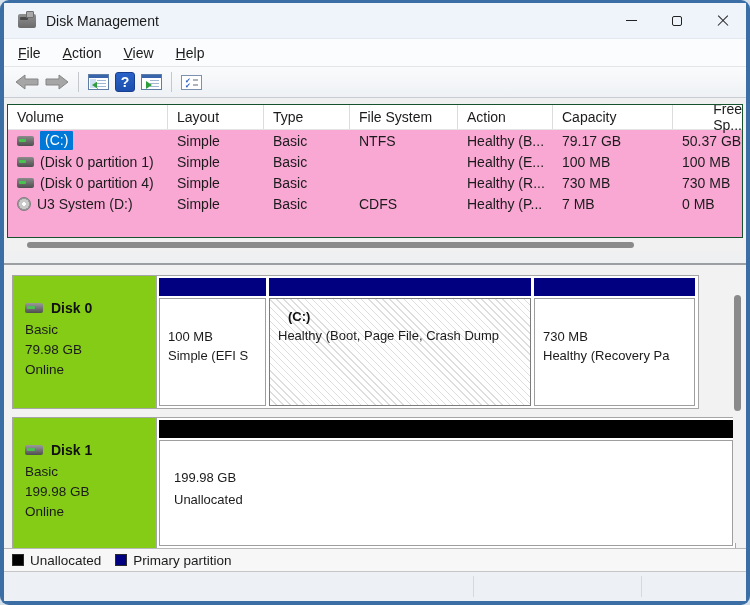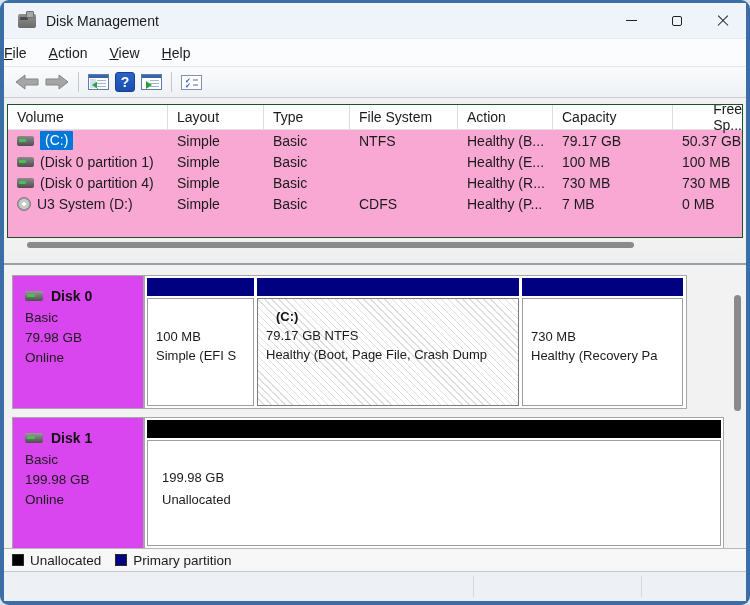--- a/index.html
+++ b/index.html
@@ -17,21 +17,21 @@
   .win-controls{margin-left:auto;display:flex;height:100%;}
   .winbtn{width:46px;height:100%;display:flex;align-items:center;justify-content:center;}
   .glyph-min{width:11px;height:1px;background:#222;}
   .glyph-max{width:10px;height:10px;border:1.2px solid #222;border-radius:2px;}
   .glyph-close{position:relative;width:12px;height:12px;}
   .glyph-close:before,.glyph-close:after{content:"";position:absolute;left:-1px;top:5px;width:14px;height:1.3px;background:#222;}
   .glyph-close:before{transform:rotate(45deg);}
   .glyph-close:after{transform:rotate(-45deg);}
 
   
-  .menubar{position:absolute;left:0;top:36px;width:742px;height:28px;background:#fbfcfd;display:flex;align-items:center;border-bottom:1px solid #e6e6e6;}
+  .menubar{position:absolute;left:0;top:36px;width:742px;height:28px;background:#fbfcfd;display:flex;align-items:center;padding-left:14px;border-bottom:1px solid #e6e6e6;}
   .menu-item{display:inline-block;font-size:14px;color:#1b1b1b;margin-right:22px;}
   .menu-item::first-letter{text-decoration:underline;}
 
   
   .toolbar{position:absolute;left:0;top:64px;width:742px;height:31px;background:linear-gradient(#fafbfc,#eef1f5);display:flex;align-items:center;padding-left:8px;border-bottom:1px solid #c9cdd3;}
   .tbtn{display:flex;align-items:center;justify-content:center;margin:0 3px;}
   .tsep{width:1px;height:20px;background:#c4c8cd;margin:0 6px;}
   .tool-win{width:21px;height:16px;border:1px solid #5d7ca6;background:#fff;position:relative;}
   .tool-win .tbar{height:3px;background:#3764ab;}
   .tool-win .lpane{position:absolute;left:1px;top:4px;bottom:1px;width:6px;background:#cfe0f2;}
@@ -61,21 +61,21 @@
 
   .hscroll{position:absolute;left:3px;top:141px;width:736px;height:12px;background:#f1f1f1;}
   .hthumb{position:absolute;left:20px;top:3px;width:607px;height:6px;background:#8a8a8a;border-radius:3px;}
 
   
   .splitter{position:absolute;left:0;top:250px;width:742px;height:12px;background:#eef0f2;border-bottom:2px solid #9b9fa4;}
 
   
   .graphpane{position:absolute;left:0;top:262px;width:742px;height:283px;background:#f2f2f2;}
   .diskband{position:absolute;display:flex;}
-  .diskinfo{width:132px;background:#d946ef;border:1px solid #a6a6a6;padding:12px 0 0 12px;flex:none;}
+  .diskinfo{width:144px;background:#84cc16;border:1px solid #a6a6a6;padding:24px 0 0 12px;flex:none;}
   .diskinfo .drow{display:flex;align-items:center;margin-bottom:4px;}
   .disk-ic{width:18px;height:10px;background:linear-gradient(#9a9a9a,#4e4e4e);border-radius:2px;margin-right:8px;position:relative;}
   .disk-ic:before{content:"";position:absolute;left:2px;top:3px;width:8px;height:3px;background:#49c04f;border-radius:1px;}
   .dname{font-size:14px;font-weight:bold;color:#111;}
   .dline{font-size:13.5px;color:#1b1b1b;line-height:20px;}
   .partarea{border:1px solid #a6a6a6;background:#fff;display:flex;padding:2px;gap:3px;}
   .part{display:flex;flex-direction:column;flex:none;}
   .pbar{height:18px;width:100%;}
   .pbody{flex:1;margin-top:2px;border:1px solid #9e9e9e;background:#fff;overflow:hidden;padding-top:28px;}
   .pbody.three{padding-top:8px;}
@@ -260,21 +260,20 @@
           <div class="pbar" style="background-color: rgb(0, 0, 128);"></div>
           <div class="pbody">
             <div class="pline">100 MB</div>
             <div class="pline">Simple (EFI S</div>
           </div>
         </div>
         <div class="part" style="width:262px;">
           <div class="pbar" style="background-color: rgb(0, 0, 128);"></div>
           <div class="pbody three hatch">
             <div class="ptitle">(C:)</div>
-            <div class="pline">79.17 GB NTFS</div>
             <div class="pline">Healthy (Boot, Page File, Crash Dump</div>
           </div>
         </div>
         <div class="part" style="width:161px;">
           <div class="pbar" style="background-color: rgb(0, 0, 128);"></div>
           <div class="pbody">
             <div class="pline">730 MB</div>
             <div class="pline">Healthy (Recovery Pa</div>
           </div>
         </div>

